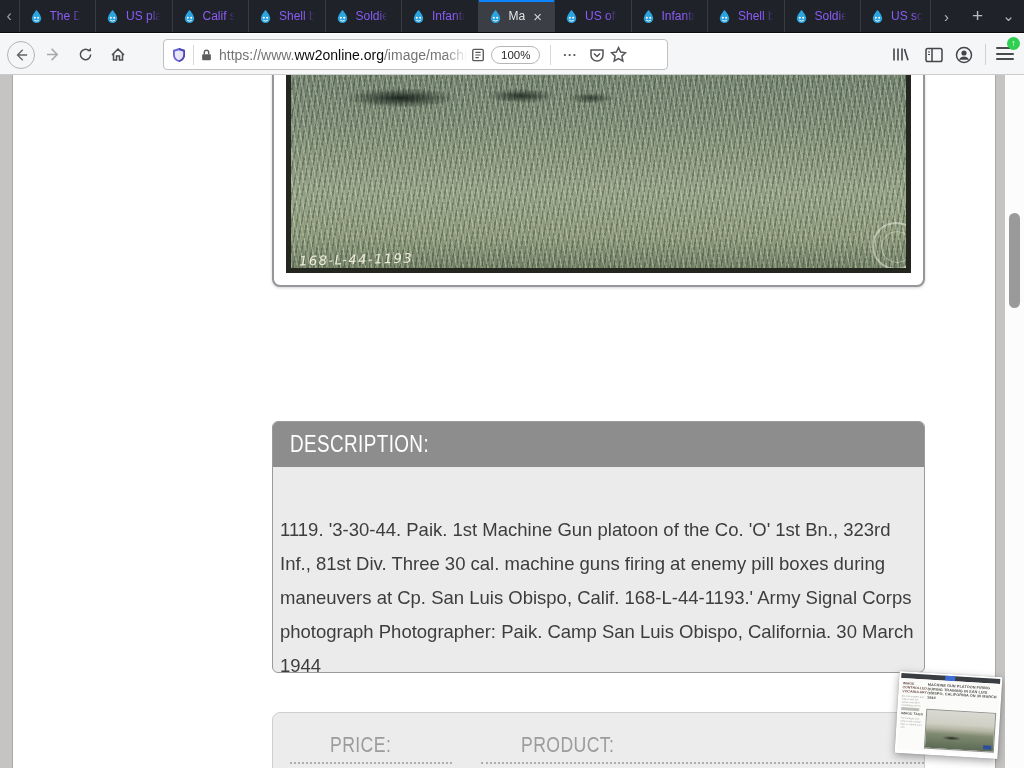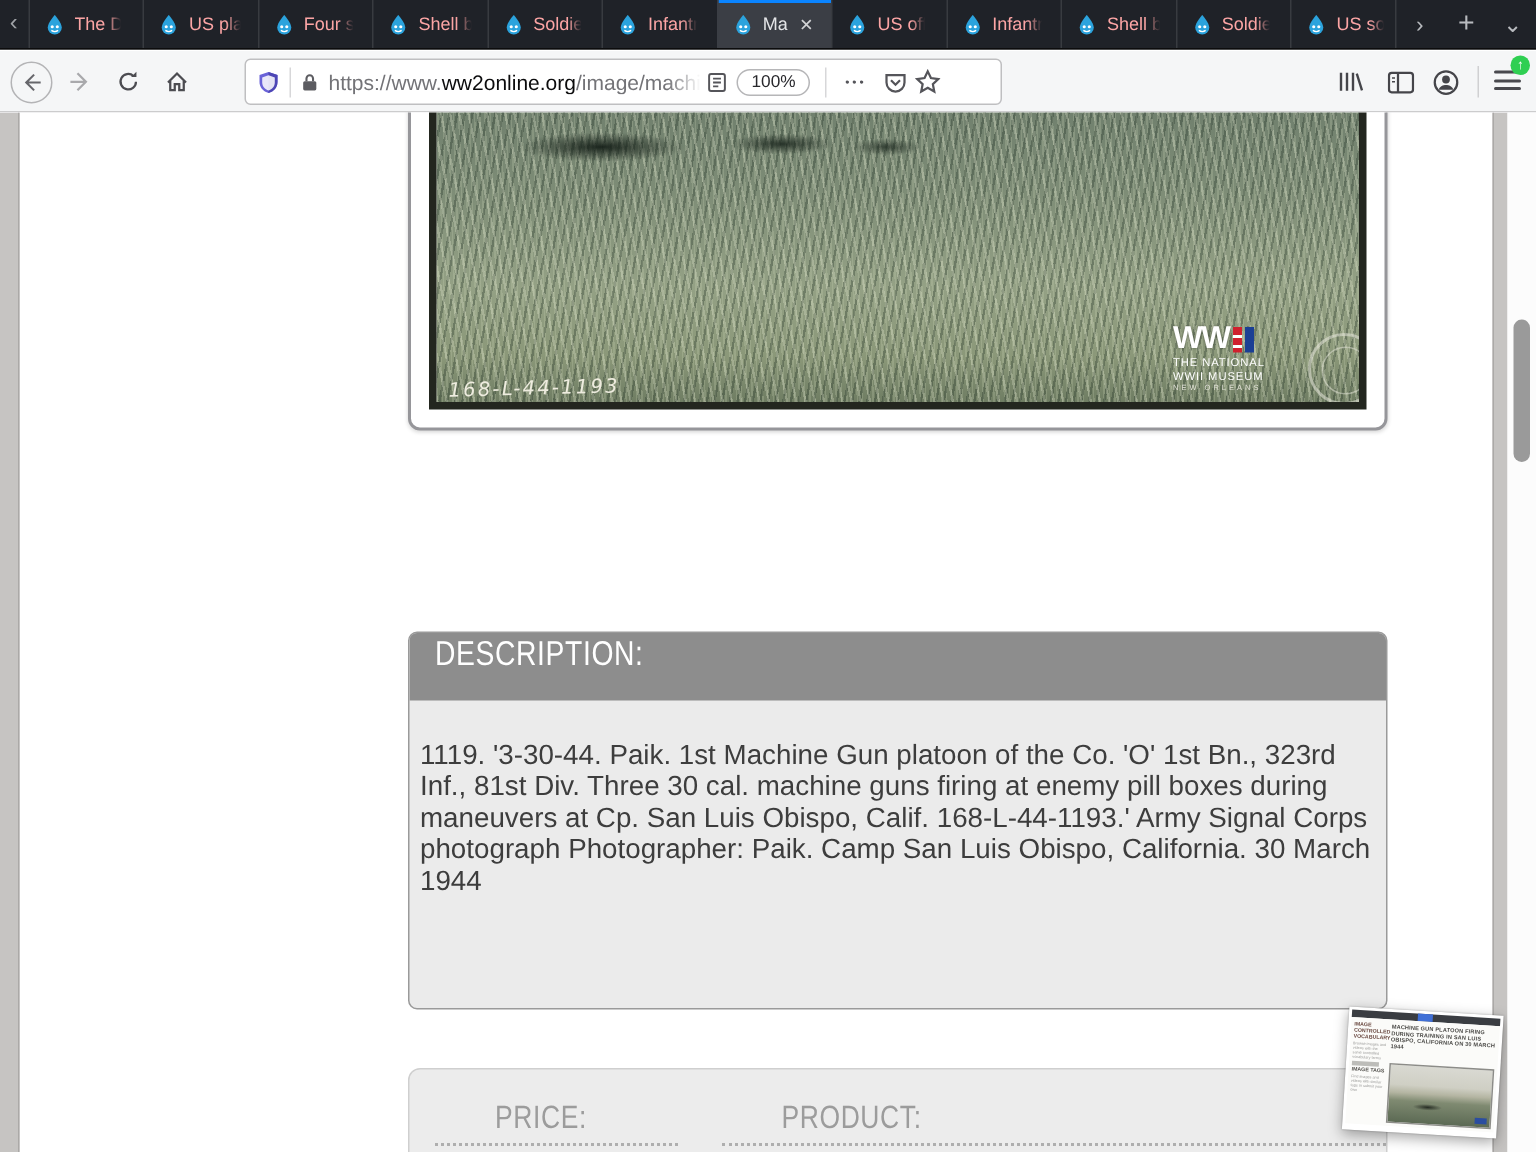--- a/index.html
+++ b/index.html
@@ -9,21 +9,21 @@
 
   
   .tabbar { position:absolute; left:0; top:0; width:1024px; height:33px;
             background:#1f2228; display:flex; align-items:stretch; border-bottom:1px solid #0c0c0d; }
   .tab-scroll { width:28px; display:flex; align-items:center; justify-content:center;
                 color:#9fa2a6; font-size:16px; }
   .tab { width:76.5px; flex:0 0 auto; display:flex; align-items:center; gap:6px;
          padding:0 0 0 9px; border-left:1px solid #383b40; overflow:hidden; position:relative; }
   .tab:first-of-type { border-left:none; }
   .tab .favicon { flex:0 0 auto; width:15px; height:15px; display:block; }
-  .tab .tlabel { color:#fca5a5; font-size:12px; white-space:nowrap; overflow:hidden;
+  .tab .tlabel { color:#8b5cf6; font-size:12px; white-space:nowrap; overflow:hidden;
                  -webkit-mask-image:linear-gradient(90deg,#000 68%,transparent 96%);
                  mask-image:linear-gradient(90deg,#000 68%,transparent 96%); }
   .tab.active { background:#3b3e45; border-left-color:#3b3e45; }
   .tab.active::before { content:""; position:absolute; left:0; top:0; right:0; height:2px; background:#0a84ff; }
   .tab.active .tlabel { color:#e4e5e7; -webkit-mask-image:none; mask-image:none; }
   .tab .closex { color:#d2d3d5; font-size:15px; line-height:15px; margin-left:2px; }
   .tab.clipped { width:70px; }
   .tabctrl { display:flex; align-items:center; color:#b8bbbf; border-left:1px solid #383b40; }
   .tabctrl span { width:31px; text-align:center; font-size:15px; }
   .tabctrl .plus { font-size:19px; font-weight:400; }
@@ -92,25 +92,25 @@
   .stamp::after { content:""; position:absolute; left:7px; top:7px; width:30px; height:30px; border-radius:50%;
                   border:1px solid rgba(230,230,218,.5); }
 
   
   .creditbox { position:absolute; left:272px; top:165px; width:458px; background:#8e8e8e; border-radius:5px;
                padding:13px 20px 17px 20px; color:#fff; font-size:19px; line-height:29.5px; }
 
   
   .desccard { position:absolute; left:272px; top:346px; width:653px; height:252px; background:#ebebeb;
               border:1px solid #9a9a9a; border-radius:6px; overflow:hidden; }
-  .deschead { height:45px; background:#8d8d8d; display:flex; align-items:flex-start; padding-left:17px; }
+  .deschead { height:45px; background:#8d8d8d; display:flex; align-items:center; padding-left:17px; }
   .condensed { display:inline-block; transform:scaleX(.82); transform-origin:0 50%;
                letter-spacing:.5px; font-weight:500; white-space:nowrap; }
   .deschead .condensed { color:#fff; font-size:23px; }
-  .descbody { padding:25px 6px 0 7px; color:#3d3d3d; font-size:18.5px; line-height:21px; }
+  .descbody { padding:25px 6px 0 7px; color:#3d3d3d; font-size:18.5px; line-height:34px;margin-top:21px; }
 
   
   .pricecard { position:absolute; left:272px; top:637px; width:653px; height:120px; background:#ececec;
                border:1px solid #cfcfcf; border-radius:8px 8px 0 0; }
   .field { position:absolute; top:20px;margin-left:40px; }
   .field .condensed { color:#9c9c9c; font-size:21.5px; }
   .f-price { left:17px; } .f-product { left:208px; }
   .dotline { position:absolute; top:49px; border-bottom:2px dotted #aeaeae; }
   .d-price { left:17px; width:162px; } .d-product { left:208px; width:443px; }
 
@@ -165,21 +165,21 @@
         </svg>
       <span class="tlabel">US pla</span>
     </div>
     <div class="tab">
       <svg class="favicon" viewBox="0 0 16 16">
           <path d="M8 1C8 1 3 6.5 3 10a5 5 0 0 0 10 0C13 6.5 8 1 8 1Z" fill="#2ba3dd"></path>
           <circle cx="6.2" cy="9.4" r="1.1" fill="#fff"></circle>
           <circle cx="9.8" cy="9.4" r="1.1" fill="#fff"></circle>
           <path d="M5.6 12q2.4 1.8 4.8 0" stroke="#fff" stroke-width="1" fill="none"></path>
         </svg>
-      <span class="tlabel">Four s</span>
+      <span class="tlabel">Calif s</span>
     </div>
     <div class="tab">
       <svg class="favicon" viewBox="0 0 16 16">
           <path d="M8 1C8 1 3 6.5 3 10a5 5 0 0 0 10 0C13 6.5 8 1 8 1Z" fill="#2ba3dd"></path>
           <circle cx="6.2" cy="9.4" r="1.1" fill="#fff"></circle>
           <circle cx="9.8" cy="9.4" r="1.1" fill="#fff"></circle>
           <path d="M5.6 12q2.4 1.8 4.8 0" stroke="#fff" stroke-width="1" fill="none"></path>
         </svg>
       <span class="tlabel">Shell b</span>
     </div>
@@ -362,30 +362,20 @@
     <div class="badge">↑</div>
   </div>
 
   <div class="viewport">
     <div class="bodystrip strip-l"></div>
     <div class="bodystrip strip-r"></div>
 
     <div class="photocard">
       <div class="photo">
         <span class="negnum">168-L-44-1193</span>
-        <div class="wm">
-          <div class="wm-logo">
-            <span class="wm-ww">WW</span>
-            <span class="bar bar-red"></span>
-            <span class="bar bar-blue"></span>
-          </div>
-          <div class="wm-l1">THE NATIONAL</div>
-          <div class="wm-l2">WWII MUSEUM</div>
-          <div class="wm-l3">NEW ORLEANS</div>
-        </div>
         <div class="stamp"></div>
       </div>
     </div>
 
 
     <div class="desccard">
       <div class="deschead">
         <span class="condensed">DESCRIPTION:</span>
       </div>
       <div class="descbody">1119. '3-30-44. Paik. 1st Machine Gun platoon of the Co. 'O' 1st Bn., 323rd Inf., 81st Div. Three 30 cal. machine guns firing at enemy pill boxes during maneuvers at Cp. San Luis Obispo, Calif. 168-L-44-1193.' Army Signal Corps photograph Photographer: Paik. Camp San Luis Obispo, California. 30 March 1944</div>

